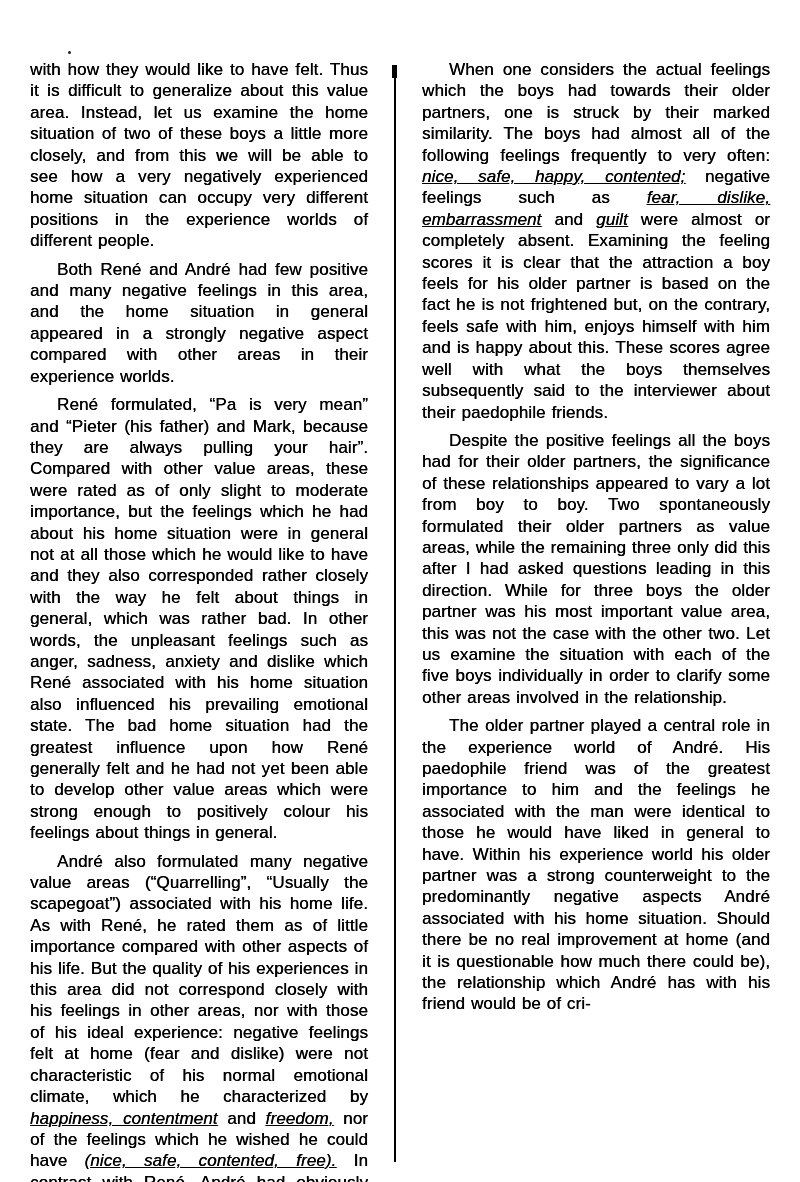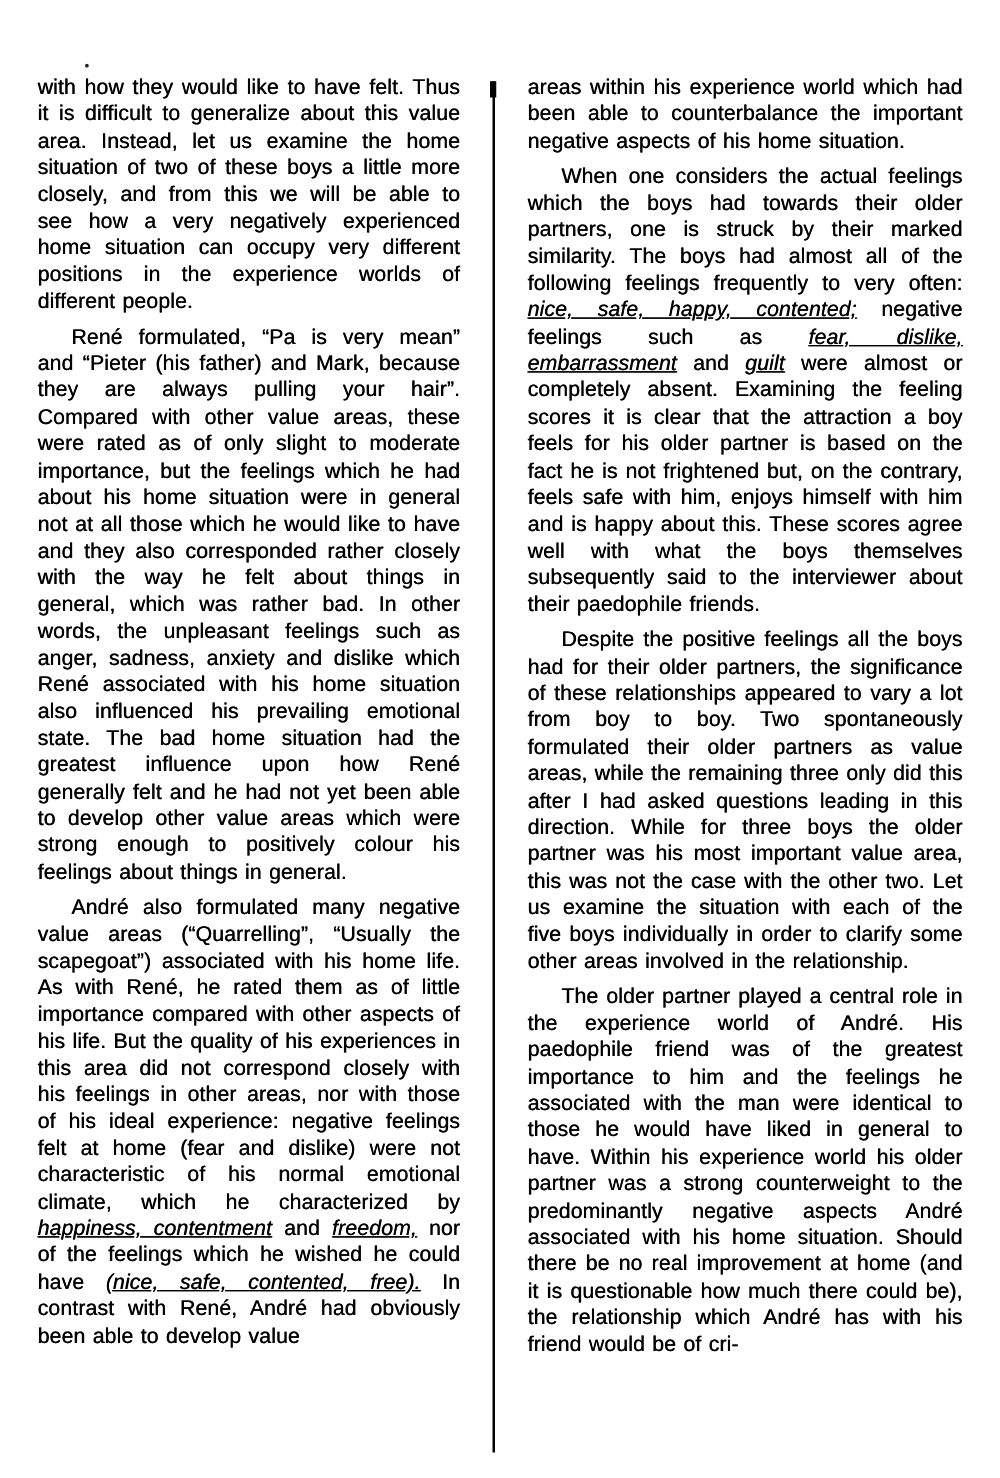--- a/index.html
+++ b/index.html
@@ -95,28 +95,28 @@
 <body>
 
 <div class="page">
 
   <div class="scan-speck"></div>
 
   <div class="columns">
 
     <div class="col left">
       <p><span>with how they would like to have felt. Thus it is difficult to generalize about this value area. Instead, let us examine the home situation of two of these boys a little more closely, and from this we will be able to see how a very negatively experienced home situation can occupy very different positions in the experience worlds of different people.</span></p>
+      <p class="indent"><span>Both René and André had few positive and many negative feelings in this area, and the home situation in general appeared in a strongly negative aspect compared with other areas in their experience worlds.</span></p>
       <p class="indent"><span>René formulated, “Pa is very mean” and “Pieter (his father) and Mark, because they are always pulling your hair”. Compared with other value areas, these were rated as of only slight to moderate importance, but the feelings which he had about his home situation were in general not at all those which he would like to have and they also corresponded rather closely with the way he felt about things in general, which was rather bad. In other words, the unpleasant feelings such as anger, sadness, anxiety and dislike which René associated with his home situation also influenced his prevailing emotional state. The bad home situation had the greatest influence upon how René generally felt and he had not yet been able to develop other value areas which were strong enough to positively colour his feelings about things in general.</span></p>
       <p class="indent"><span>André also formulated many negative value areas (“Quarrelling”, “Usually the scapegoat”) associated with his home life. As with René, he rated them as of little importance compared with other aspects of his life. But the quality of his experiences in this area did not correspond closely with his feelings in other areas, nor with those of his ideal experience: negative feelings felt at home (fear and dislike) were not characteristic of his normal emotional climate, which he characterized by </span><em>happiness, contentment</em><span> and </span><em>freedom,</em><span> nor of the feelings which he wished he could have </span><em>(nice, safe, contented, free).</em><span> In contrast with René, André had obviously been able to develop value</span></p>
     </div>
 
     <div class="col-gap"></div>
 
     <div class="col right">
-      <p><span>areas within his experience world which had been able to counterbalance the important negative aspects of his home situation.</span></p>
       <p class="indent"><span>When one considers the actual feelings which the boys had towards their older partners, one is struck by their marked similarity. The boys had almost all of the following feelings frequently to very often: </span><em>nice, safe, happy, contented;</em><span> negative feelings such as </span><em>fear, dislike, embarrassment</em><span> and </span><em>guilt</em><span> were almost or completely absent. Examining the feeling scores it is clear that the attraction a boy feels for his older partner is based on the fact he is not frightened but, on the contrary, feels safe with him, enjoys himself with him and is happy about this. These scores agree well with what the boys themselves subsequently said to the interviewer about their paedophile friends.</span></p>
       <p class="indent"><span>Despite the positive feelings all the boys had for their older partners, the significance of these relationships appeared to vary a lot from boy to boy. Two spontaneously formulated their older partners as value areas, while the remaining three only did this after I had asked questions leading in this direction. While for three boys the older partner was his most important value area, this was not the case with the other two. Let us examine the situation with each of the five boys individually in order to clarify some other areas involved in the relationship.</span></p>
       <p class="indent"><span>The older partner played a central role in the experience world of André. His paedophile friend was of the greatest importance to him and the feelings he associated with the man were identical to those he would have liked in general to have. Within his experience world his older partner was a strong counterweight to the predominantly negative aspects André associated with his home situation. Should there be no real improvement at home (and it is questionable how much there could be), the relationship which André has with his friend would be of cri-</span></p>
     </div>
 
   </div>
 
   <div class="divider-cap"></div>
   <div class="divider-rule"></div>
 

